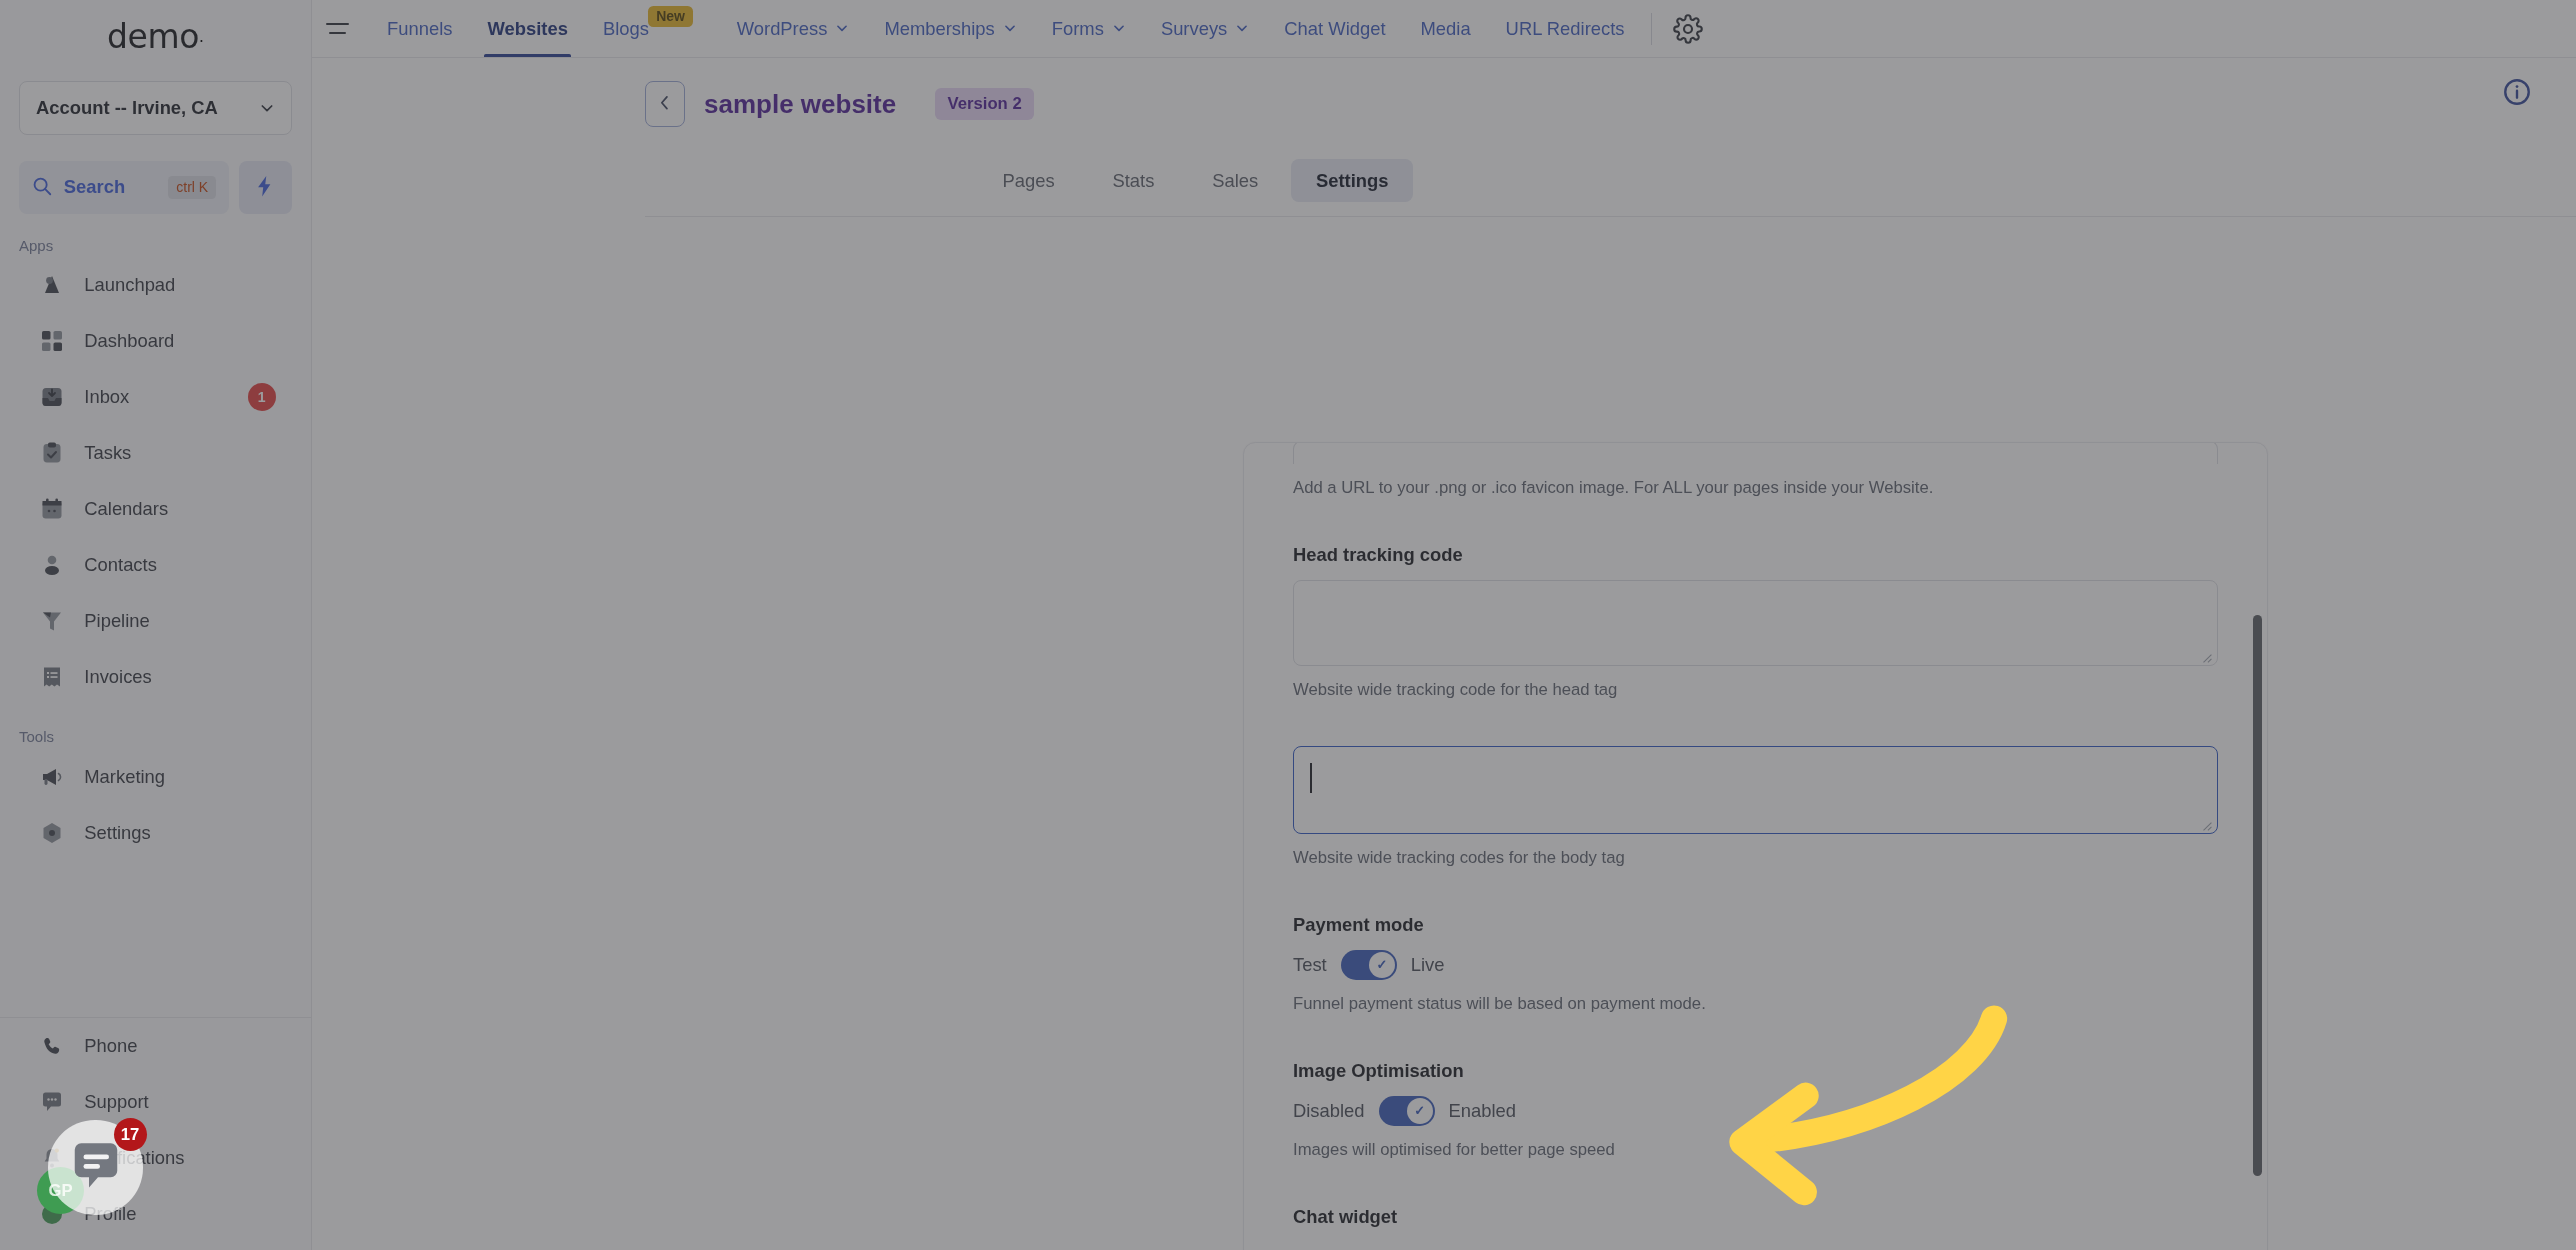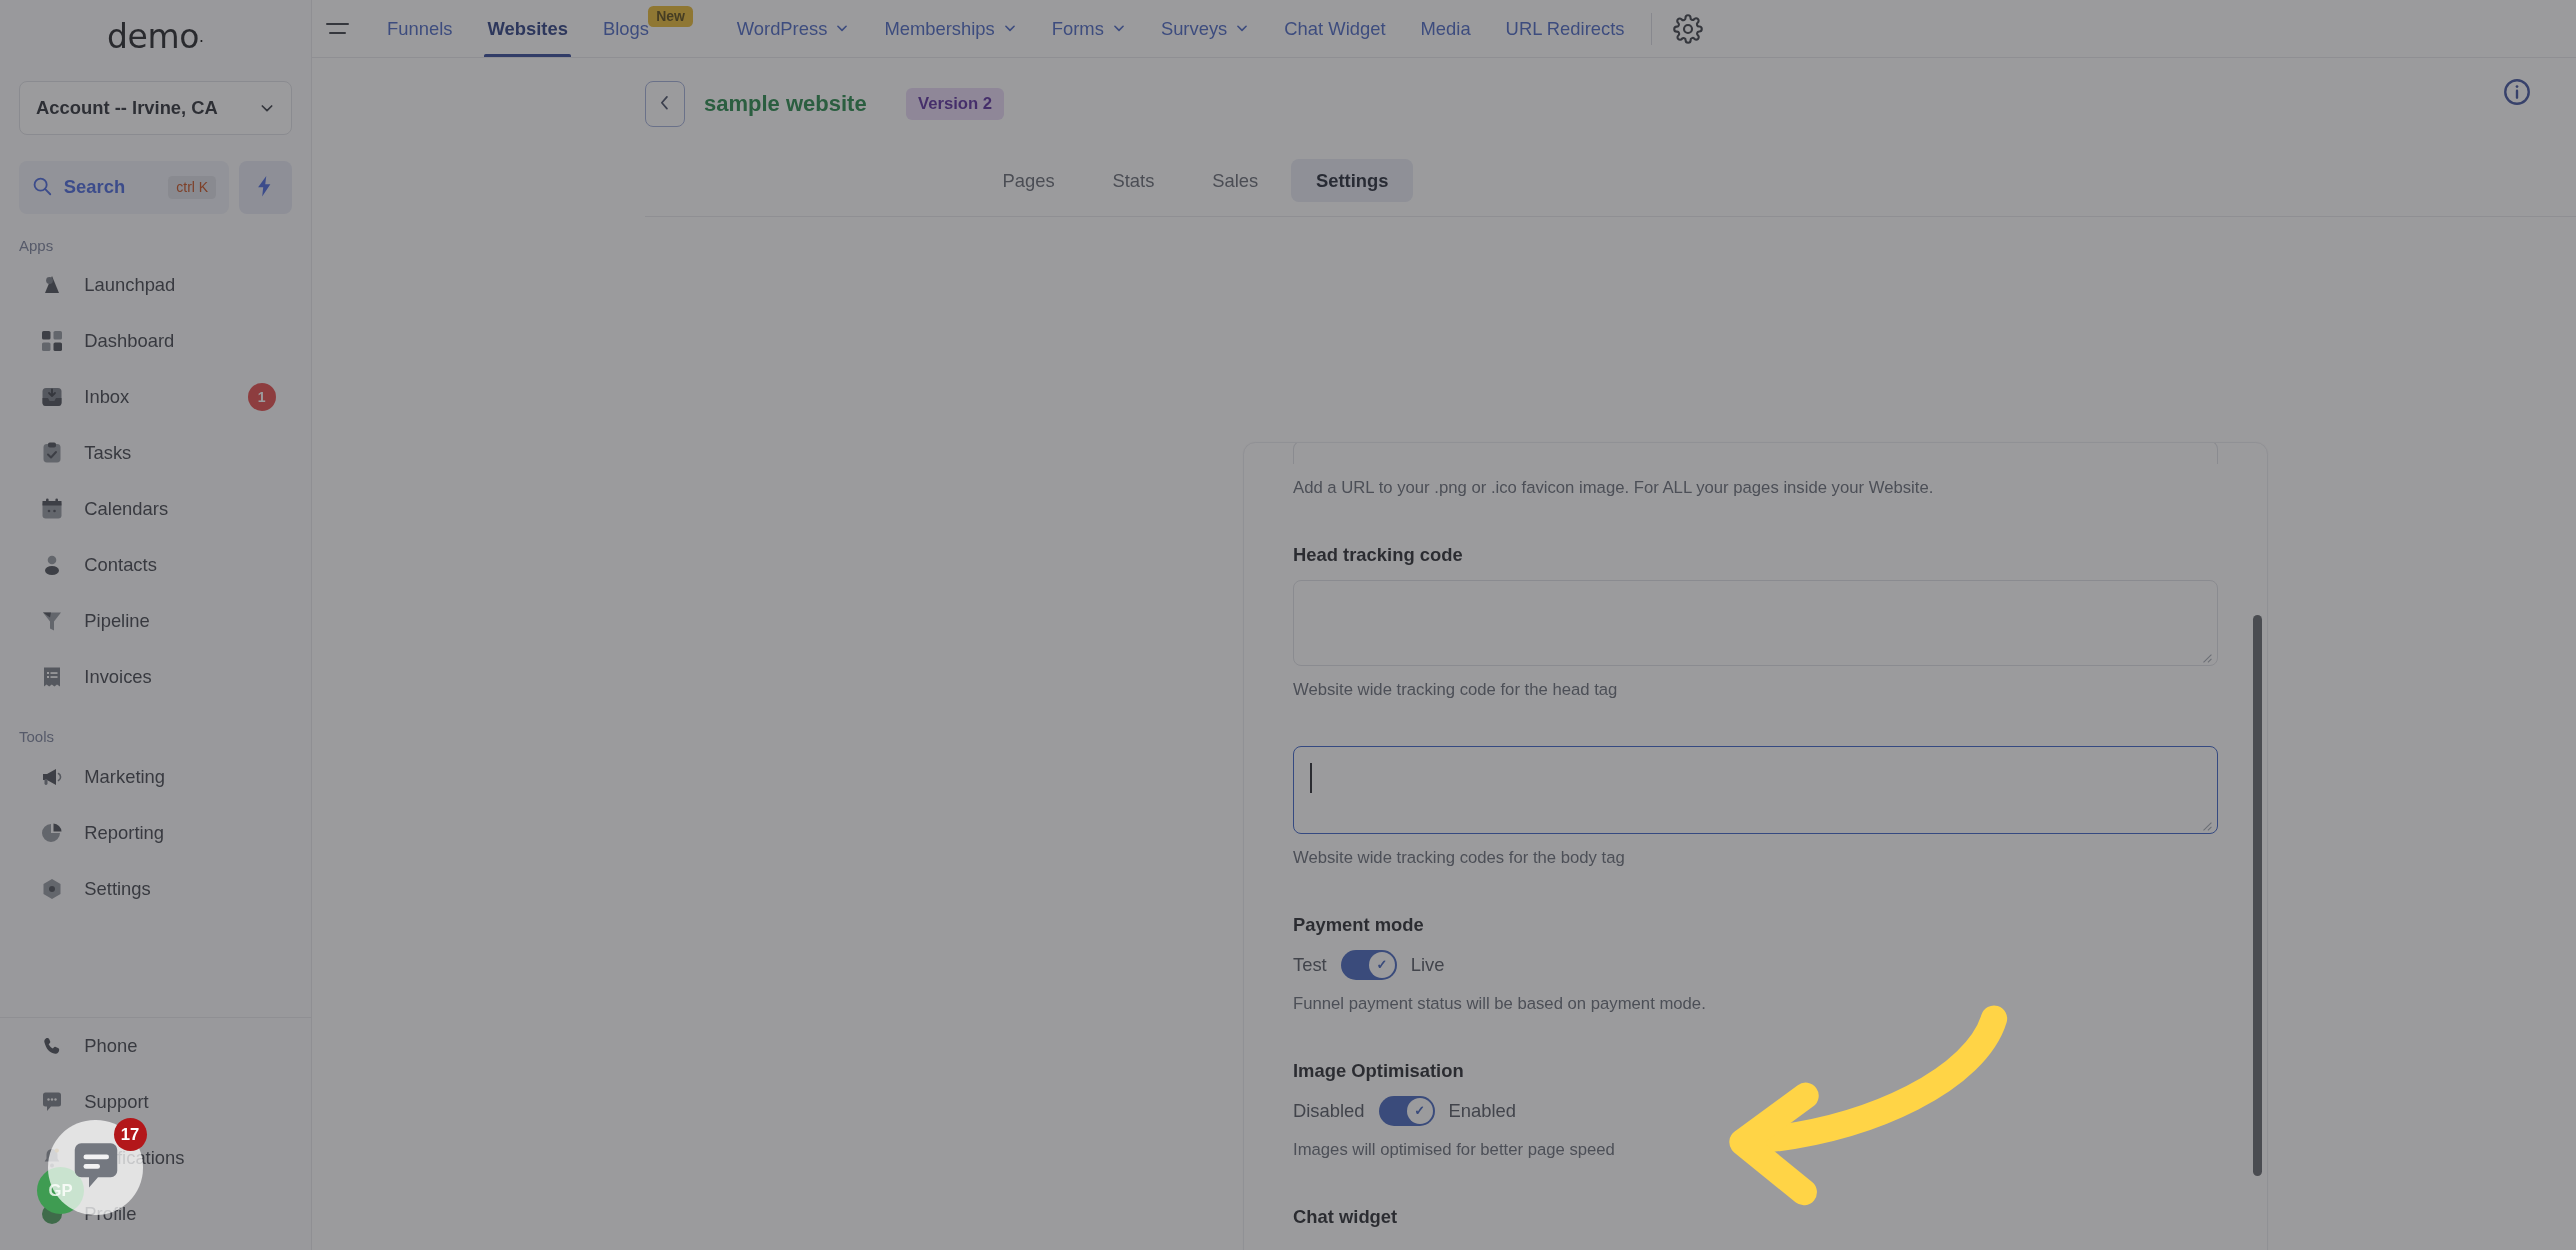--- a/index.html
+++ b/index.html
@@ -116,21 +116,21 @@
   .vsep { width:0.9px; height:32px; background:#d5d8e0; margin:0 8.8px; }
   .gear { width:30px; height:30px; margin:0 12.3px; }
 
   
   .pagehead { padding:23px 0 0 333px; background:#fff; }
   .ph-row { display:flex; align-items:center; gap:19px; }
   .backbtn {
     width:40px; height:46px; border:0.9px solid #9aa7d6; border-radius:8px;
     display:flex; align-items:center; justify-content:center; background:#fff;
   }
-  .ph-title { font-size:22px; font-weight:700; color:#15803d; }
+  .ph-title { font-size:26px; font-weight:700; color:#4c1d95; }
   .ver-badge {
     background:#e5d5f5; color:#4c1d95; font-size:16.7px; font-weight:700;
     border-radius:6.1px; padding:6.1px 12.3px;margin-left:20px;
   }
   .info-icon { position:absolute; right:44px; top:77px; width:30px; height:30px; }
 
   .tabs { display:flex; gap:8.8px; margin:32px 8px 0 333px; }
   .tab {
     font-size:18.4px; color:#585d68; padding:10.5px 24.5px; border-radius:8px; font-weight:400;
   }
@@ -346,29 +346,20 @@
       <nav class="nav">
         <div class="nav-item">
           <span class="nav-ico">
             <svg viewBox="0 0 24 24" width="24" height="24">
                 <path d="M3 9 h4 l9 -5 v16 l-9 -5 h-4 z" fill="#3c4049"></path>
                 <rect x="4.5" y="14" width="3" height="6" rx="1.4" fill="#6e737d"></rect>
                 <path d="M18.5 8.5 a4 4 0 0 1 0 7" stroke="#6e737d" stroke-width="1.6" fill="none" stroke-linecap="round"></path>
               </svg>
           </span>
           <span class="nav-txt">Marketing</span>
-        </div>
-        <div class="nav-item">
-          <span class="nav-ico">
-            <svg viewBox="0 0 24 24" width="24" height="24">
-                <path d="M11 3 a9 9 0 1 0 9 9 h-9 z" fill="#8b9099"></path>
-                <path d="M13.5 2.5 a8.5 8.5 0 0 1 8 8 h-8 z" fill="#3c4049"></path>
-              </svg>
-          </span>
-          <span class="nav-txt">Reporting</span>
         </div>
         <div class="nav-item">
           <span class="nav-ico">
             <svg viewBox="0 0 24 24" width="24" height="24">
                 <path d="M12 2 L20.5 7 v10 L12 22 L3.5 17 V7 Z" fill="#8b9099"></path>
                 <circle cx="12" cy="12" r="3" fill="#3c4049"></circle>
               </svg>
           </span>
           <span class="nav-txt">Settings</span>
         </div>

